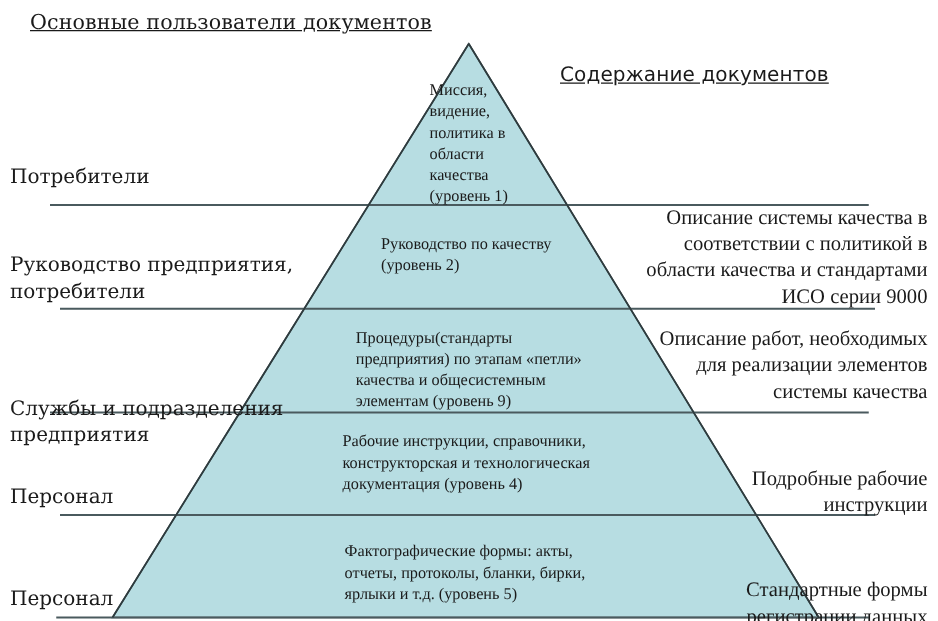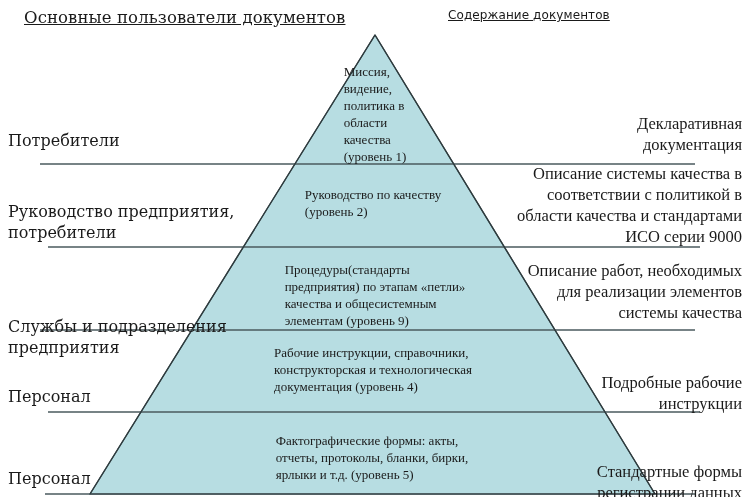--- a/index.html
+++ b/index.html
@@ -27,36 +27,32 @@
     <line x1="40" y1="164" x2="695" y2="164" stroke="#4a5a5e" stroke-width="1.6"></line>
     <line x1="48" y1="247" x2="700" y2="247" stroke="#4a5a5e" stroke-width="1.6"></line>
     <line x1="40" y1="330" x2="695" y2="330" stroke="#4a5a5e" stroke-width="1.6"></line>
     <line x1="48" y1="412" x2="700" y2="412" stroke="#4a5a5e" stroke-width="1.6"></line>
     <line x1="45" y1="494" x2="695" y2="494" stroke="#4a5a5e" stroke-width="1.6"></line>
     <line x1="375" y1="35" x2="90" y2="494" stroke="#2e3b3e" stroke-width="1.3"></line>
     <line x1="375" y1="35" x2="655" y2="494" stroke="#2e3b3e" stroke-width="1.3"></line>
   </svg>
 
   <div class="hdr" style="left:24px;">Основные пользователи документов</div>
-  <div class="hdr" style="left:448px; font-family:'DejaVu Sans', sans-serif; font-size:12px;">Содержание  документов</div>
+  <div class="hdr" style="left:448px; font-family:'DejaVu Sans', sans-serif; font-size:16px;margin-top:42px;">Содержание  документов</div>
 
   <div class="lvl" style="left:375px; top:63px;">
     <span class="line">Миссия,</span>
     <span class="line">видение,</span>
     <span class="line">политика в</span>
     <span class="line">области</span>
     <span class="line">качества</span>
     <span class="line">(уровень 1)</span>
   </div>
   <div class="lbl left" style="top:130px;">
     <span class="line">Потребители</span>
-  </div>
-  <div class="rlbl" style="top:113px;">
-    <span class="line">Декларативная</span>
-    <span class="line">документация</span>
   </div>
 
   <div class="lvl" style="left:373px; top:186px;">
     <span class="line">Руководство по качеству</span>
     <span class="line">(уровень 2)</span>
   </div>
   <div class="lbl left" style="top:201px;">
     <span class="line">Руководство предприятия,</span>
     <span class="line">потребители</span>
   </div>

